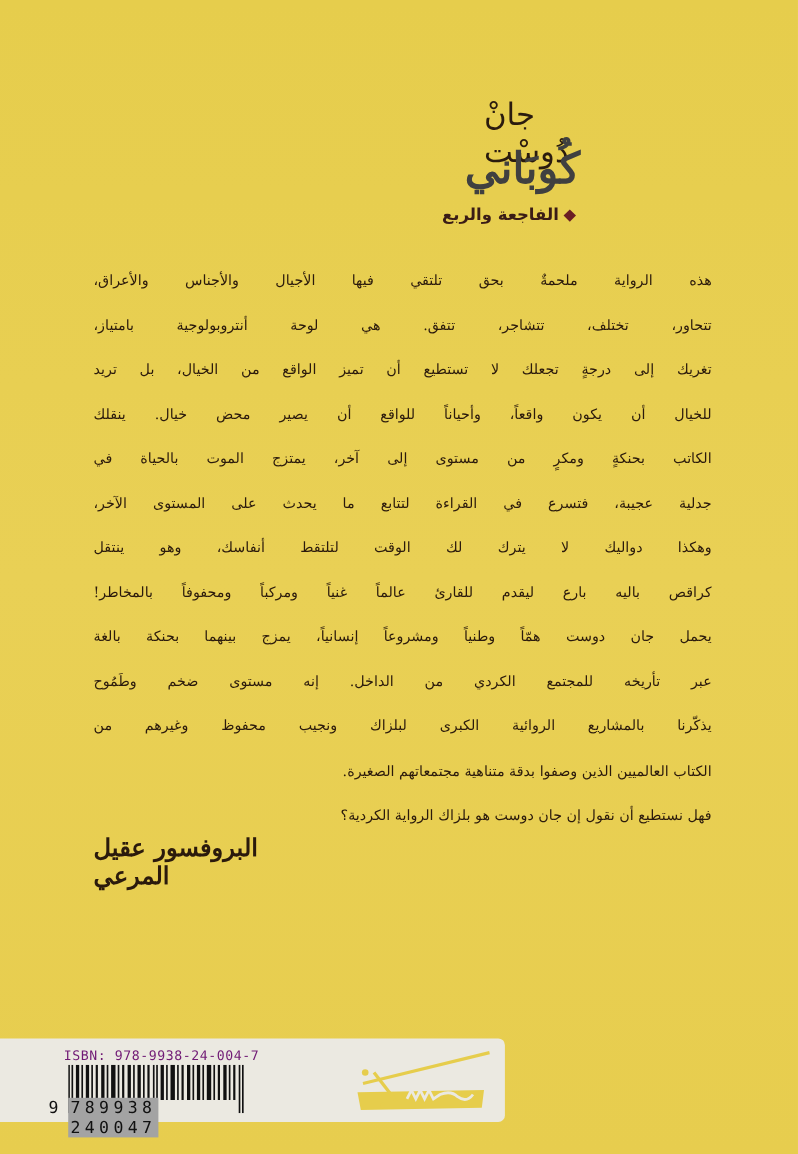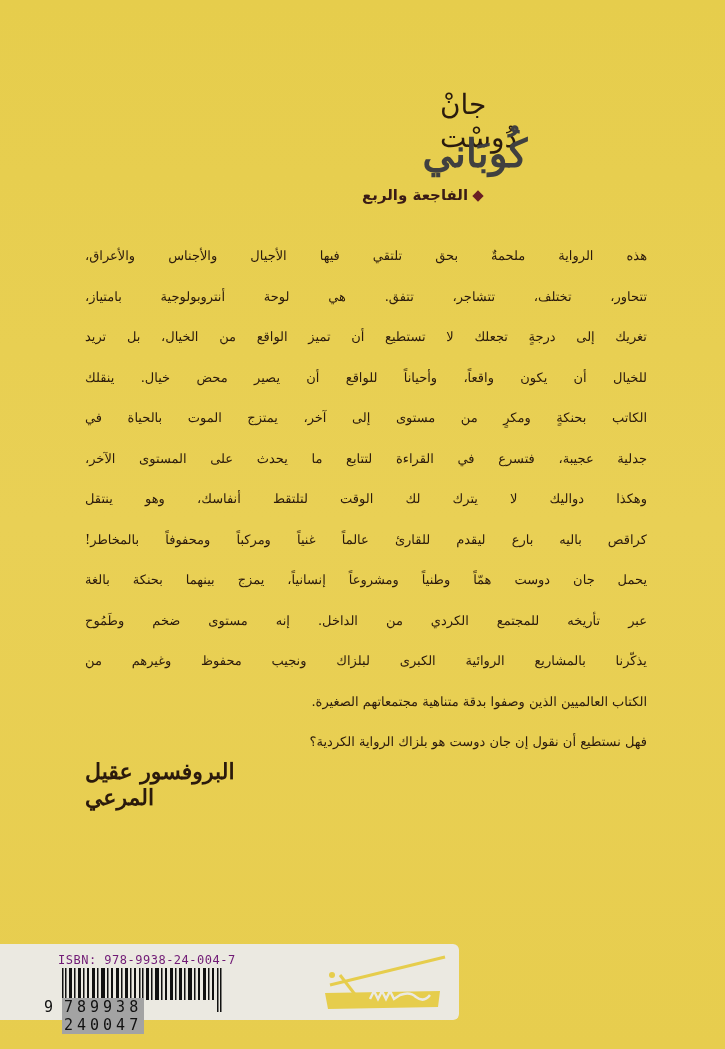--- a/index.html
+++ b/index.html
@@ -1,20 +1,20 @@
 <!DOCTYPE html>
 <html><head>
 <meta charset="utf-8">
 <style>
   html,body{margin:0;padding:0;}
   body{width:725px;height:1049px;overflow:hidden;background:#e8cf4f;position:relative;font-family:"DejaVu Serif",serif;}
   .cover{position:absolute;inset:0;background:linear-gradient(180deg,#e6cd4c 0%,#e9d055 50%,#e7cd4e 100%);}
   .author{position:absolute;top:88px;left:440px;width:120px;text-align:left;direction:rtl;font-family:"DejaVu Serif",serif;font-size:28px;color:#2a1b0e;}
   .title{position:absolute;top:118px;left:350px;width:250px;text-align:center;direction:rtl;font-family:"DejaVu Serif",serif;font-size:39px;font-weight:bold;color:#404040;line-height:70px;}
-  .subtitle{position:absolute;top:186px;left:362px;width:160px;text-align:left;direction:rtl;font-family:"DejaVu Sans",sans-serif;font-weight:bold;font-size:15px;color:#3a1c16;}
+  .subtitle{position:absolute;top:186px;left:362px;width:160px;text-align:right;direction:rtl;font-family:"DejaVu Sans",sans-serif;font-weight:bold;font-size:15px;color:#3a1c16;}
   .subtitle .dot{display:inline-block;width:8px;height:8px;background:#6a1e24;transform:rotate(45deg);margin-left:6px;vertical-align:middle;}
   .blurb{position:absolute;top:236px;left:85px;width:562px;direction:rtl;text-align:justify;text-align-last:justify;font-family:"DejaVu Serif",serif;font-size:13px;color:#2b1a0c;}
   .blurb .line{height:40.5px;line-height:40.5px;white-space:nowrap;overflow:hidden;}
   .blurb .line.last{text-align-last:right;}
   .signature{position:absolute;top:758px;left:85px;width:170px;direction:rtl;text-align:left;font-family:"DejaVu Serif",serif;font-weight:bold;font-size:22px;color:#2b1a0c;}
   .strip{position:absolute;top:944px;left:0;width:459px;height:76px;background:#ebe9e1;border-radius:0 6px 6px 0;}
   .isbn{position:absolute;top:953px;left:58px;font-family:"DejaVu Sans Mono",monospace;font-size:12px;color:#701a75;letter-spacing:0.5px;}
   .barcode{position:absolute;top:968px;left:62px;width:160px;height:44px;}
   .digits{position:absolute;top:998px;left:44px;font-family:"DejaVu Sans Mono",monospace;font-size:15px;color:#111;letter-spacing:4px;background:transparent;}
   .digits .first{position:absolute;left:0;top:0;}

